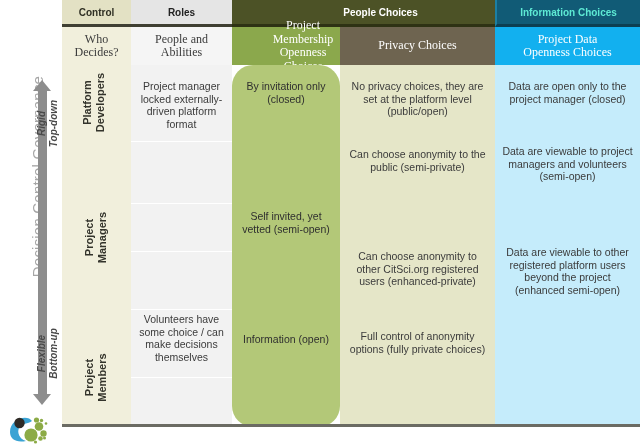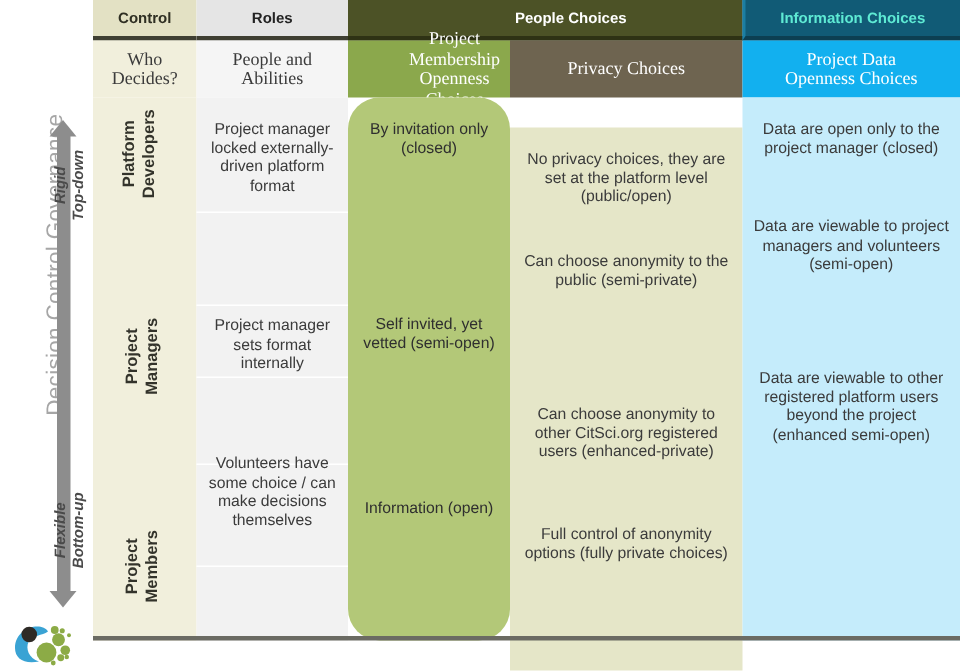--- a/index.html
+++ b/index.html
@@ -83,21 +83,21 @@
   .s-member{background:#8ba84c;color:#ffffff;}
   .s-privacy{background:#6e6450;color:#ffffff;}
   .s-data{background:#12b0ef;color:#ffffff;}
 
   
   #body-band{height:362px;position:relative;}
   .bodycol{position:relative;box-sizing:border-box;height:362px;}
   .b-who{background:#f1efdc;}
   .b-roles{background:#f2f2f2;padding-left:44px;}
   .b-member{background:#b3c878;border-radius:21px;}
-  .b-privacy{background:#e5e6c8;margin-top:20px;}
+  .b-privacy{background:#e5e6c8;}
   .b-data{background:#c5ecfb;}
 
   
   .cell{
     position:absolute;left:0;width:100%;box-sizing:border-box;
     padding:0 5px;text-align:center;
     font-size:10.5px;line-height:12.5px;color:#3b3b3b;
   }
   .b-member .cell{color:#2f2f2f;}
 
@@ -199,22 +199,21 @@
     </div>
 
     <div class="bodycol c-roles b-roles">
       <div class="hline" style="top:76px;"></div>
       <div class="hline" style="top:138px;"></div>
       <div class="hline" style="top:186px;"></div>
       <div class="hline" style="top:244px;"></div>
       <div class="hline" style="top:312px;"></div>
 
       <div class="cell" style="top:15px;">Project manager locked externally-driven platform format</div>
-      <div class="cell" style="top:146px;">Project manager sets format internally</div>
-      <div class="cell" style="top:238px;">Volunteers have some choice / can make decisions themselves</div>
+      <div class="cell" style="top:248px;">Volunteers have some choice / can make decisions themselves</div>
     </div>
 
     <div class="bodycol c-member b-member">
       <div class="cell" style="top:15px;">By invitation only (closed)</div>
       <div class="cell" style="top:145px;">Self invited, yet vetted (semi-open)</div>
       <div class="cell" style="top:268px;">Information (open)</div>
     </div>
 
     <div class="bodycol c-privacy b-privacy">
       <div class="cell" style="top:15px;">No privacy choices, they are set at the platform level (public/open)</div>

